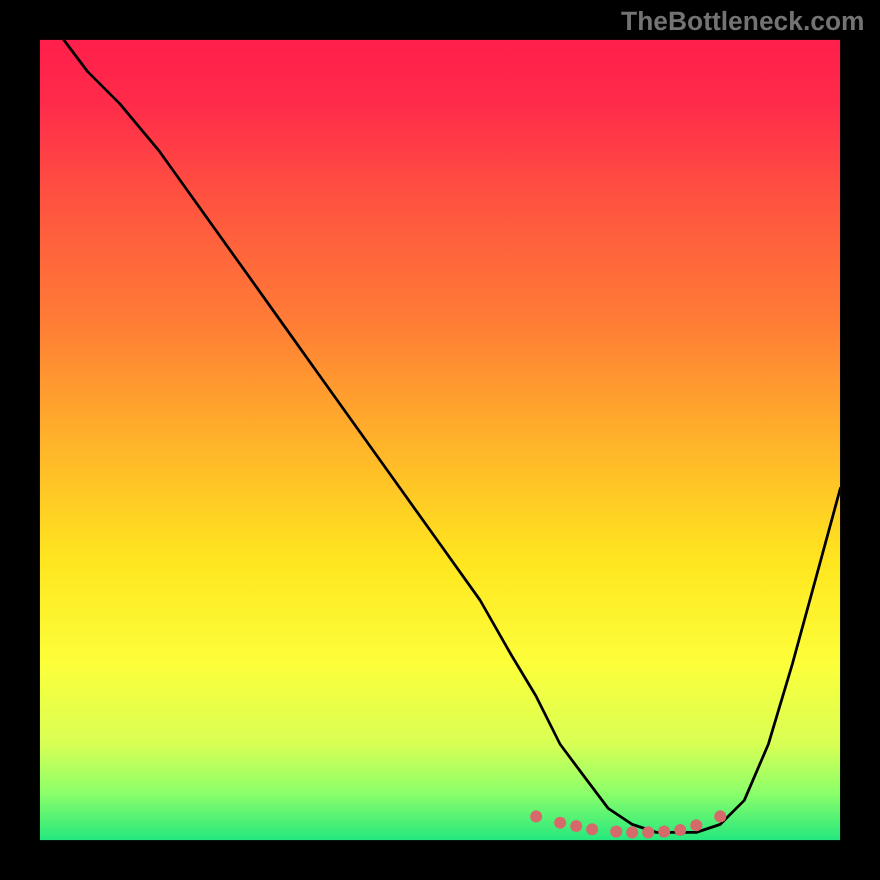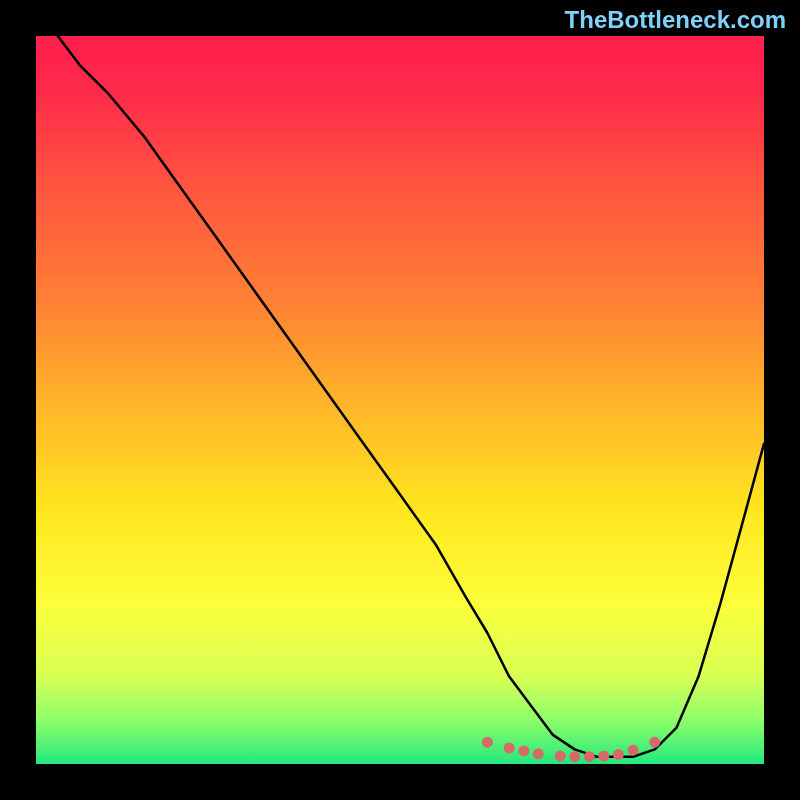--- a/index.html
+++ b/index.html
@@ -10,21 +10,21 @@
     height: 800px;
     background: #000;
   }
   .watermark {
     position: absolute;
     top: 6px;
     right: 14px;
     font-family: Arial, Helvetica, sans-serif;
     font-size: 24px;
     font-weight: bold;
-    color: #7dd3fc;
+    color: #737373;
     letter-spacing: 0px;
   }
   .plot-area {
     position: absolute;
     left: 36px;
     top: 36px;
     width: 728px;
     height: 728px;
     overflow: hidden;
   }

